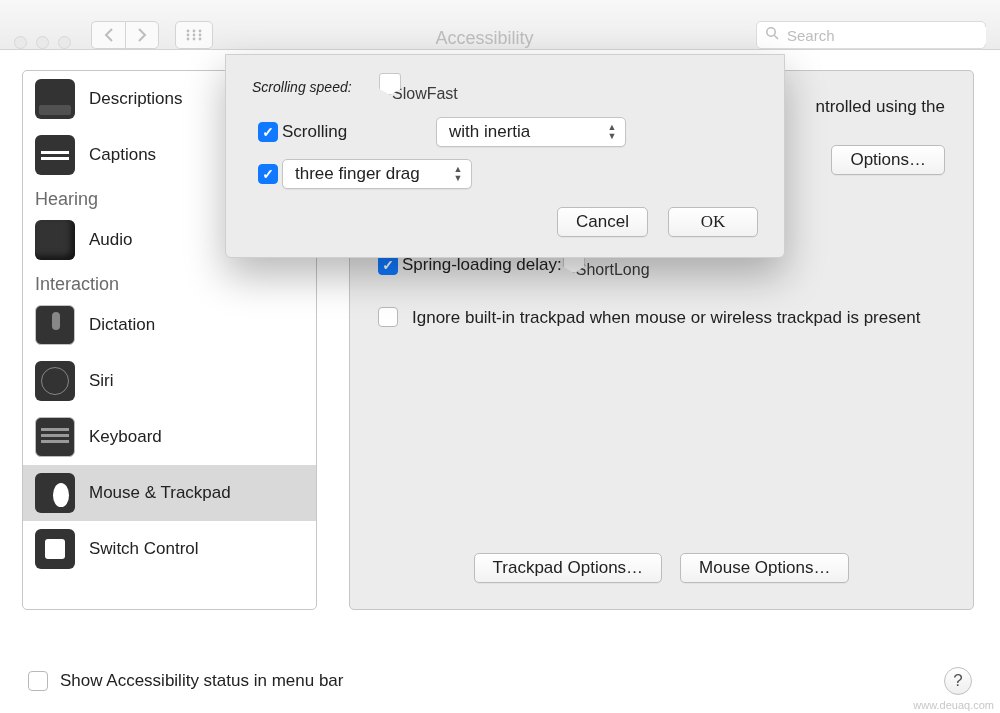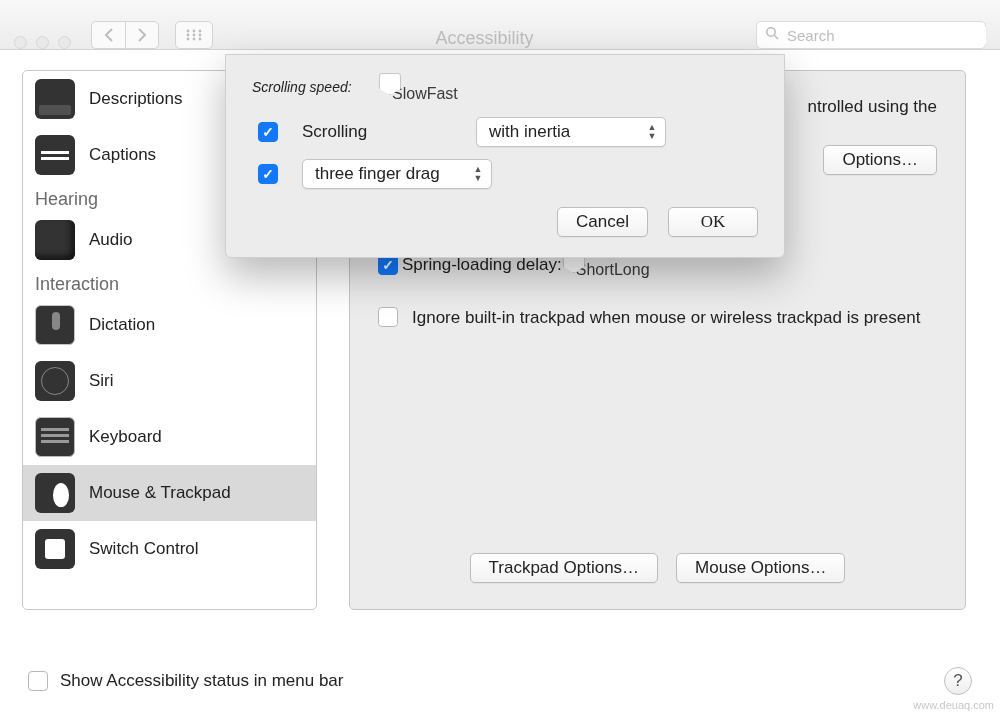--- a/index.html
+++ b/index.html
@@ -59,21 +59,21 @@
     gap:8px;
   }
   .search-wrap input {
     flex:1; border:none; outline:none; font-size:15px; color:#555;
   }
   .search-wrap input::placeholder { color:#bdbdbd; }
 
   
   .content {
     position:relative;
-    padding: 20px 34px 10px 22px;
+    padding: 20px 26px 10px 22px;
     height: calc(100% - 54px);
   }
 
   .panel-wrap {
     display:flex;
     gap: 32px;
     height: 540px;
   }
 
   
@@ -196,21 +196,21 @@
     border-radius: 0 0 6px 6px;
     box-shadow: 0 18px 40px rgba(0,0,0,0.28);
     padding: 22px 26px 20px 26px;
     z-index: 50;
   }
   .sheet-row { display:flex; align-items:flex-start; margin-bottom: 14px; }
   .sheet-label { font-size:14px; min-width:138px; padding-top:2px;font-style:italic; }
   .sheet .slider-wrap   { flex:1; }
   .sheet .slider-labels { padding-top:8px; }
   .sheet-opt-row {
-    display:flex; align-items:center; gap:24px; margin-bottom: 12px;
+    display:flex; align-items:center; gap:4px; margin-bottom: 12px;
     margin-left: 6px;
   }
   .popup-select {
     height:30px; min-width:190px;
     background:#fff; border:1px solid #c4c4c4; border-radius:5px;
     display:flex; align-items:center; padding: 0 28px 0 12px;
     font-size:17px; position:relative;
     box-shadow: 0 1px 1px rgba(0,0,0,0.06);
   }
   .popup-select .stepper {

